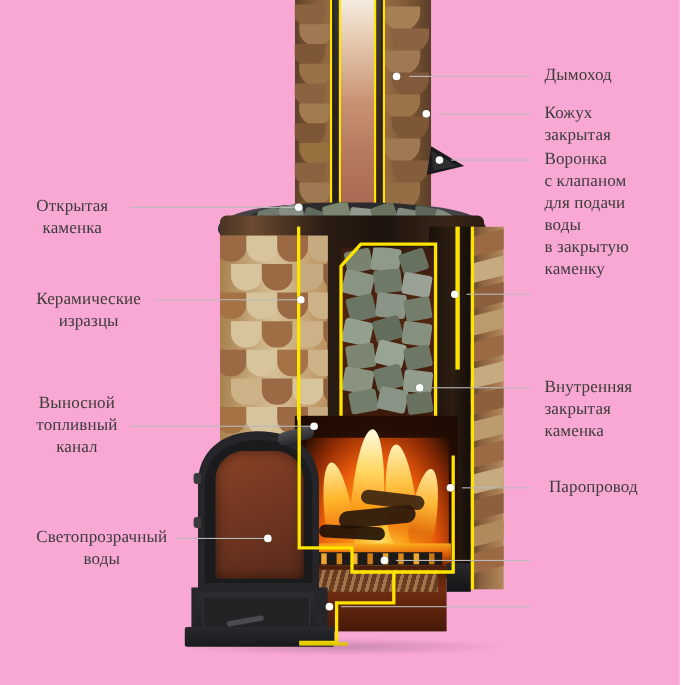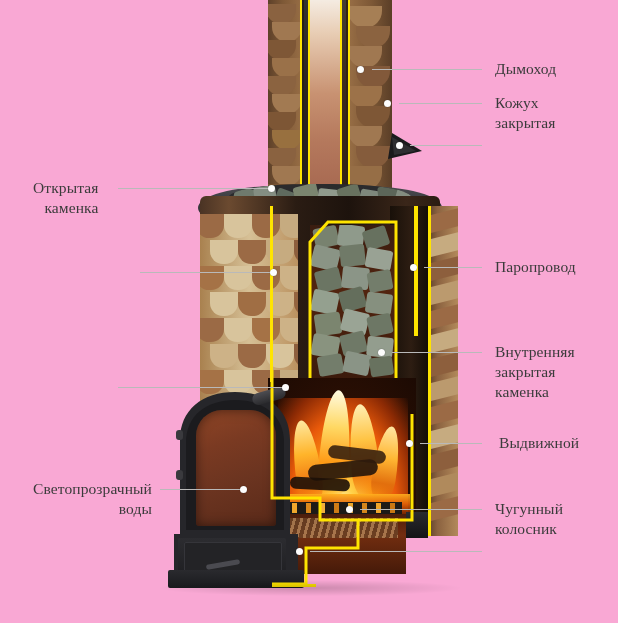--- a/index.html
+++ b/index.html
@@ -10,21 +10,21 @@
   .label{
     position:absolute;
     font-family:"Liberation Serif",serif;
     font-size:15.5px;
     line-height:20px;
     color:#3b3b3b;
     letter-spacing:.1px;
     white-space:pre-line;
   }
   .label.right{text-align:left;}
-  .label.left{text-align:right;}
+  .label.left{text-align:center;}
 
   
   .leader{position:absolute;height:1px;background:#b9b9b9;}
   .dot{position:absolute;width:7px;height:7px;border-radius:50%;
        background:#fdfdfd;box-shadow:0 0 1px rgba(0,0,0,.55);}
 
   
   #art{position:absolute;left:0;top:0;width:619px;height:623px;}
   .smoke-core{
     position:absolute;left:302px;top:-4px;width:46px;height:232px;
@@ -359,26 +359,34 @@
 
   <div class="leader" style="left:118px;top:387px;width:166px;"></div>
   <div class="dot" style="left:282px;top:384px;"></div>
 
   <div class="leader" style="left:160px;top:489px;width:84px;"></div>
   <div class="dot" style="left:240px;top:486px;"></div>
 
   <div class="label right" style="left:495px;top:59px;">Дымоход</div>
   <div class="label right" style="left:495px;top:93px;">Кожух
 закрытая</div>
-  <div class="label right" style="left:495px;top:257px;">Паропровод</div>
+  <div class="label right" style="left:495px;top:135px;">Воронка
+с клапаном
+для подачи
+воды
+в закрытую
+каменку</div>
   <div class="label right" style="left:495px;top:342px;">Внутренняя
 закрытая
 каменка</div>
-  <div class="label right" style="left:499px;top:433px;">Выдвижной</div>
-  <div class="label right" style="left:495px;top:499px;">Чугунный
-колосник</div>
+  <div class="label right" style="left:499px;top:433px;">Паропровод</div>
 
   <div class="label left" style="left:33px;top:178px;">Открытая
 каменка</div>
+  <div class="label left" style="left:33px;top:262px;">Керамические
+изразцы</div>
+  <div class="label left" style="left:33px;top:357px;">Выносной
+топливный
+канал</div>
   <div class="label left" style="left:33px;top:479px;">Светопрозрачный
 воды</div>
 
 </div>
 
 </body></html>

